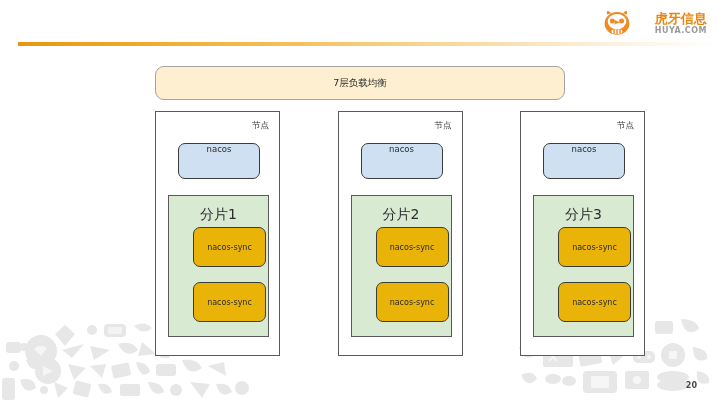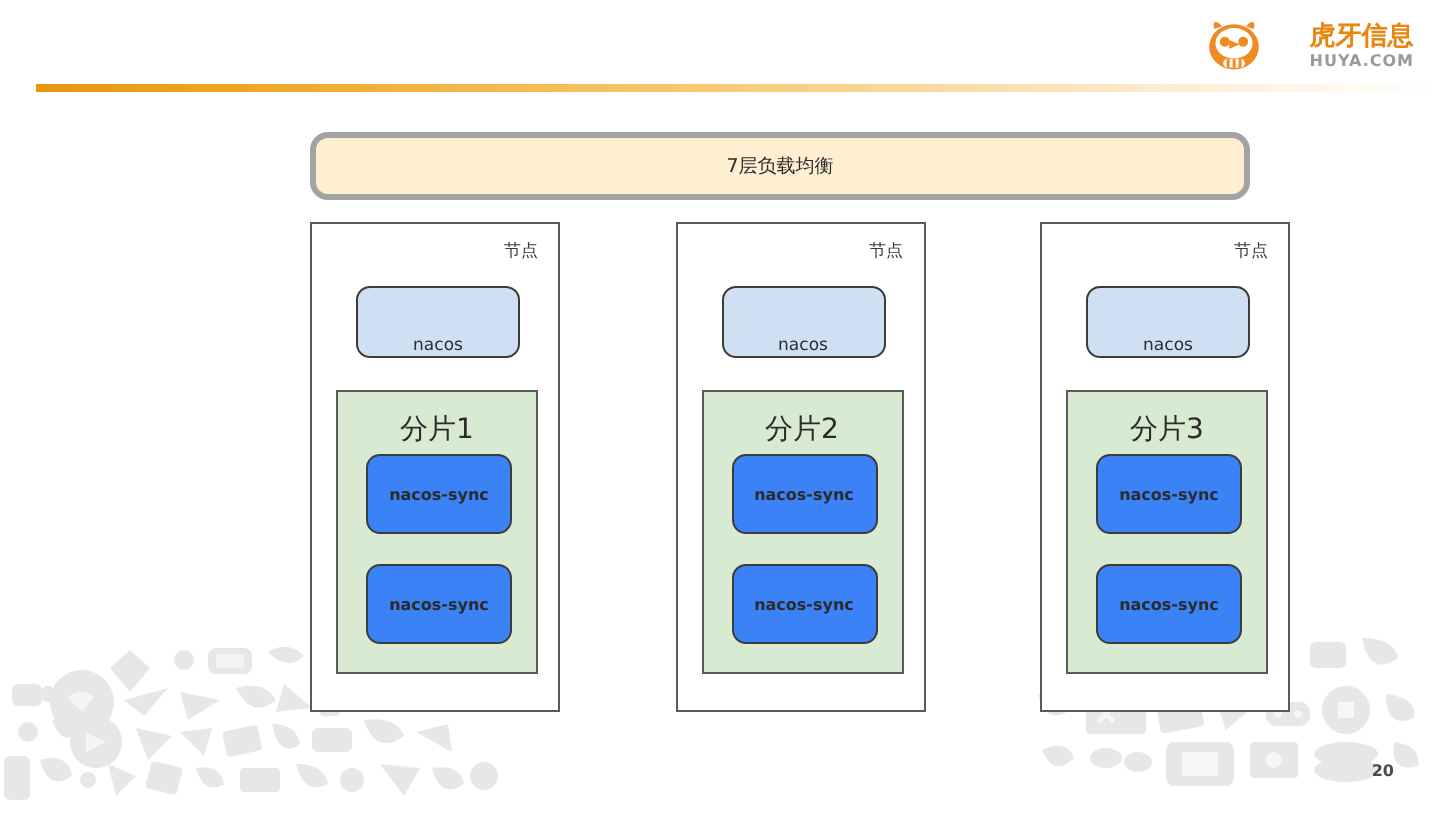--- a/index.html
+++ b/index.html
@@ -96,25 +96,25 @@
     left: 155px;
     top: 66px;
     width: 412px;
     height: 292px;
   }
 
   .lb-box {
     position: absolute;
     left: 0;
     top: 0;
-    width: 470px;
+    width: 410px;
     height: 34px;
     box-sizing: border-box;
     background: #fdefd0;
-    border: 3px solid #a3a3a3;
+    border: 1px solid #a3a3a3;
     border-radius: 9px;
     display: flex;
     align-items: center;
     justify-content: center;
   }
   .lb-label {
     font-family: "DejaVu Sans", sans-serif;
     font-size: 9.5px;
     color: #2b2b2b;
   }
@@ -150,21 +150,21 @@
     position: absolute;
     left: 22px;
     top: 31px;
     width: 82px;
     height: 36px;
     box-sizing: border-box;
     background: #cfe0f2;
     border: 1.4px solid #3c3c3c;
     border-radius: 7px;
     display: flex;
-    align-items: flex-end;
+    align-items: flex-start;
     justify-content: center;
   }
   .nacos-label {
     font-family: "DejaVu Sans", sans-serif;
     font-size: 8.5px;
     color: #2b2b2b;
   }
 
   .shard-box {
     position: absolute;
@@ -181,31 +181,30 @@
     left: 0;
     top: 10px;
     width: 100%;
     text-align: center;
     font-family: "DejaVu Sans", sans-serif;
     font-size: 14px;
     color: #2b2b2b;
   }
   .sync-box {
     position: absolute;
-    left: 14px;
+    left: 24px;
     width: 73px;
     height: 40px;
     box-sizing: border-box;
-    background: #3b82f6;
+    background: #eab308;
     border: 1.4px solid #3c3c3c;
     border-radius: 7px;
     display: flex;
     align-items: center;
     justify-content: center;
-    font-weight: bold;
   }
   .sync-box.s1 { top: 31px; }
   .sync-box.s2 { top: 86px; }
   .sync-label {
     font-family: "DejaVu Sans", sans-serif;
     font-size: 8px;
     color: #2b2b2b;
   }
 
   

